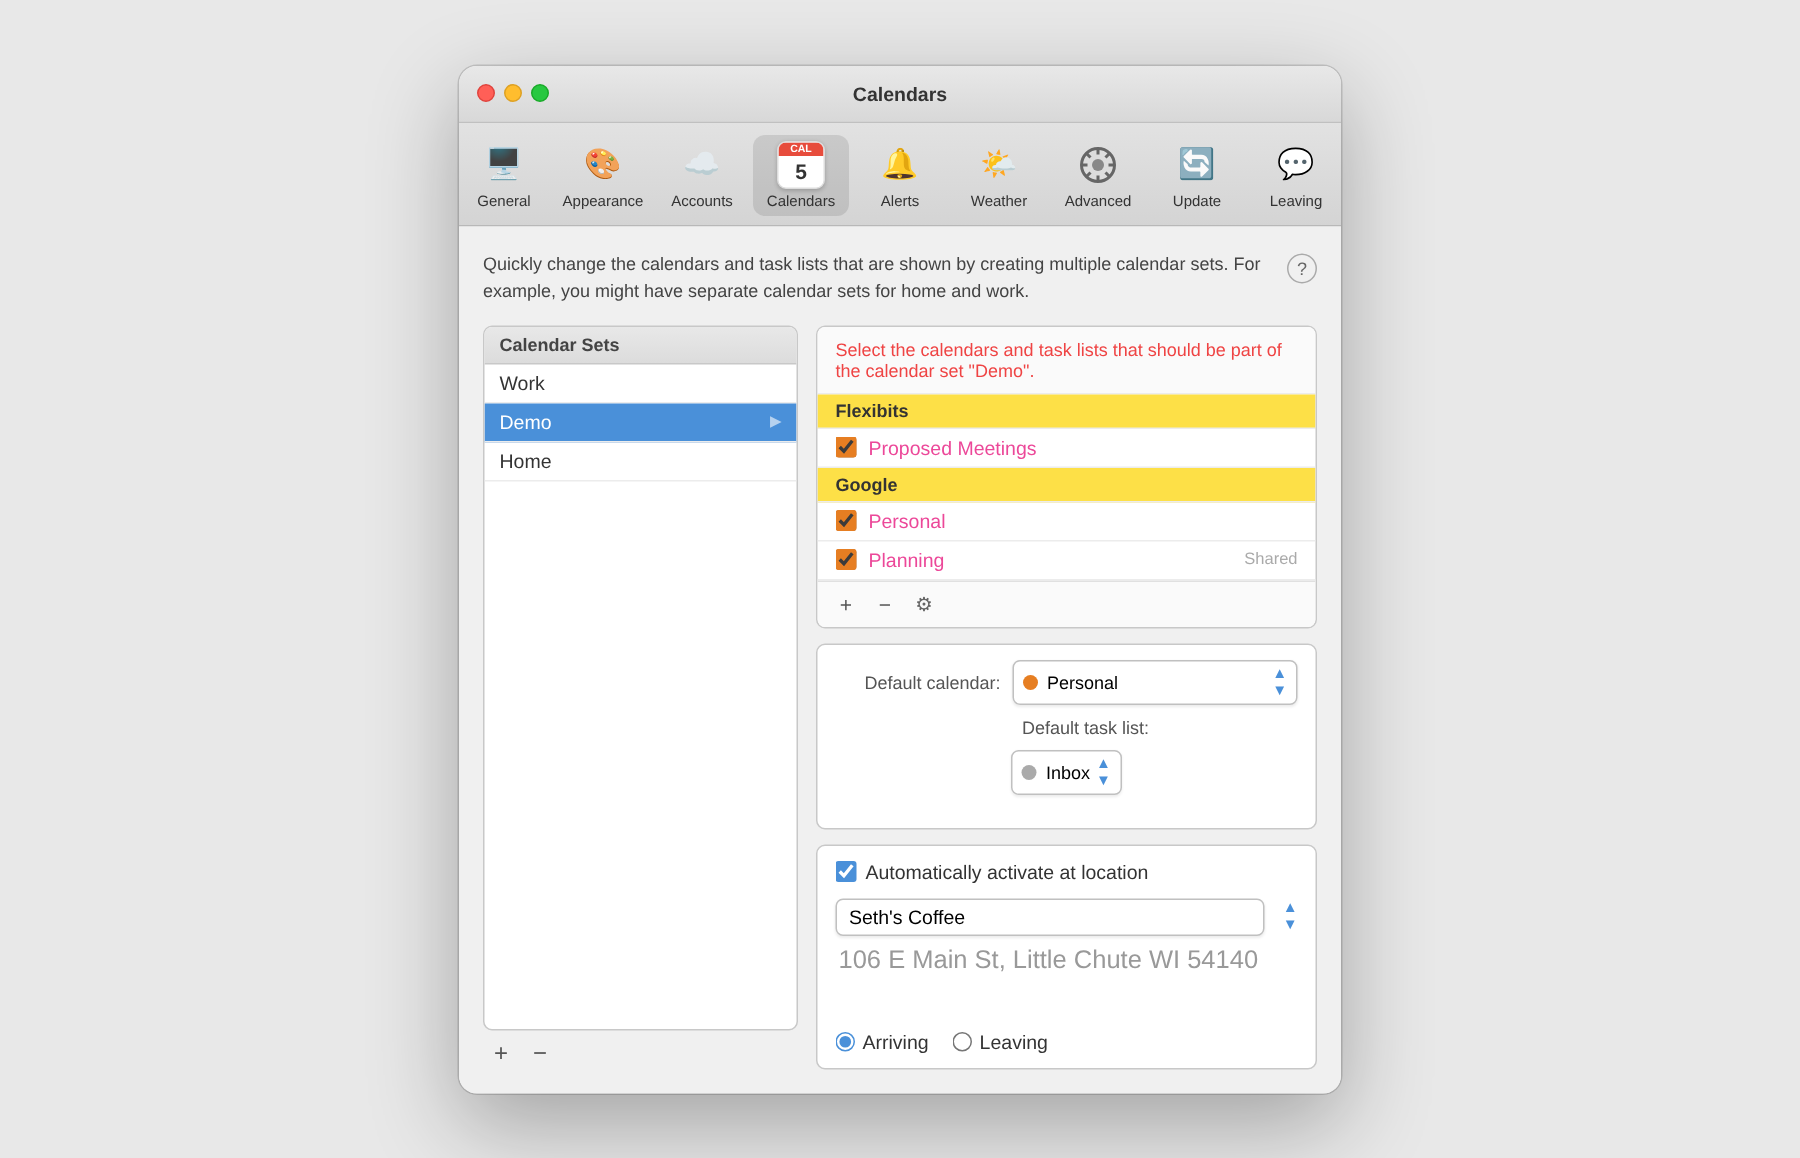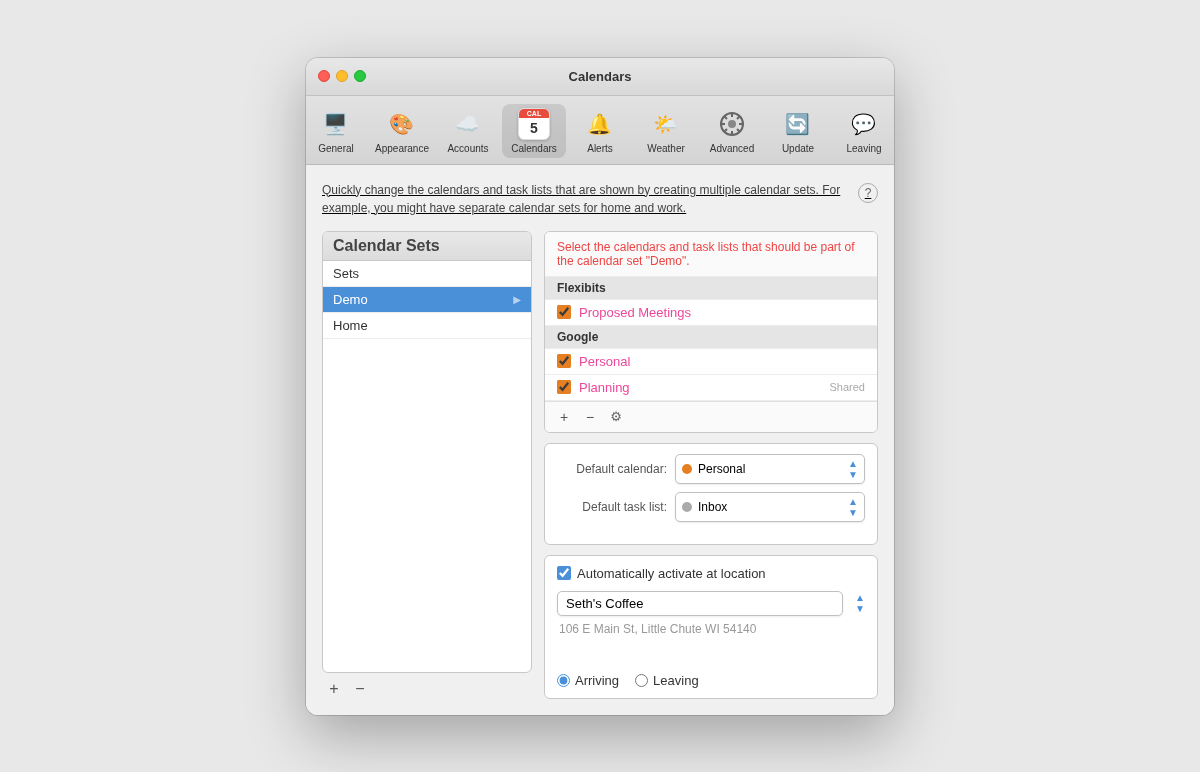--- a/index.html
+++ b/index.html
@@ -115,21 +115,20 @@
 
     .content {
       padding: 16px;
       background: #f0f0f0;
     }
     .info-bar {
       display: flex;
       align-items: flex-start;
       justify-content: flex-end;
       margin-bottom: 14px;
-      text-decoration: underline;
     }
     .info-text {
       font-size: 12px;
       color: #444;
       line-height: 1.5;
       flex: 1;
     }
     .help-btn {
       width: 20px;
       height: 20px;
@@ -163,21 +162,21 @@
       background: white;
       border: 1px solid #c8c8c8;
       border-radius: 6px;
       flex: 1;
       overflow: hidden;
       min-height: 380px;
     }
     .list-header {
       background: linear-gradient(to bottom, #e8e8e8, #dcdcdc);
       padding: 5px 10px;
-      font-size: 16px;
+      font-size: 12px;
       font-weight: 700;
       color: #444;
       border-bottom: 1px solid #c8c8c8;
     }
     .list-item {
       padding: 5px 10px;
       font-size: 13px;
       color: #333;
       border-bottom: 1px solid #ececec;
       cursor: pointer;
@@ -232,21 +231,21 @@
       font-size: 12px;
       color: #ef4444;
       border-bottom: 1px solid #ececec;
       background: #fafafa;
     }
     .calendar-group-header {
       padding: 4px 12px;
       font-size: 12px;
       font-weight: 700;
       color: #333;
-      background: #e5e5e5;
+      background: #fde047;
       border-bottom: 1px solid #ececec;
     }
     .calendar-row {
       display: flex;
       align-items: center;
       padding: 5px 12px;
       border-bottom: 1px solid #ececec;
       gap: 8px;
     }
     .calendar-row:last-of-type { border-bottom: none; }
@@ -295,21 +294,21 @@
       border: 1px solid #c8c8c8;
       border-radius: 6px;
       padding: 10px 12px;
     }
     .default-row {
       display: flex;
       align-items: center;
       margin-bottom: 8px;
       gap: 8px;
     }
-    .default-row:last-child { margin-bottom: 12px; }
+    .default-row:last-child { margin-bottom: 12px; flex-direction: column; }
     .default-label {
       font-size: 12px;
       color: #555;
       text-align: right;
       min-width: 110px;
     }
     .default-select {
       flex: 1;
       display: flex;
       align-items: center;
@@ -378,21 +377,21 @@
       border: 1px solid #c0c0c0;
       border-radius: 5px;
       padding: 4px 8px;
       font-size: 13px;
       box-shadow: 0 1px 2px rgba(0,0,0,0.08);
     }
     .location-name {
       flex: 1;
     }
     .location-address {
-      font-size: 12px;
+      font-size: 17px;
       color: #999;
       margin-bottom: 0;
       padding-left: 2px;
     }
     .radio-row {
       display: flex;
       align-items: center;
       gap: 16px;
     }
     .radio-item {
@@ -497,21 +496,21 @@
       <p class="info-text">Quickly change the calendars and task lists that are shown by creating multiple calendar sets. For example, you might have separate calendar sets for home and work.</p>
       <button class="help-btn">?</button>
     </div>
 
     <div class="main-layout">
 
       <div class="left-panel">
         <div class="calendar-sets-list">
           <div class="list-header">Calendar Sets</div>
           <div class="list-item">
-            <span>Sets</span>
+            <span>Work</span>
           </div>
           <div class="list-item selected">
             <span>Demo</span>
             <span class="arrow-icon">▶</span>
           </div>
           <div class="list-item">
             <span>Home</span>
           </div>
         </div>
         <div class="list-controls">

